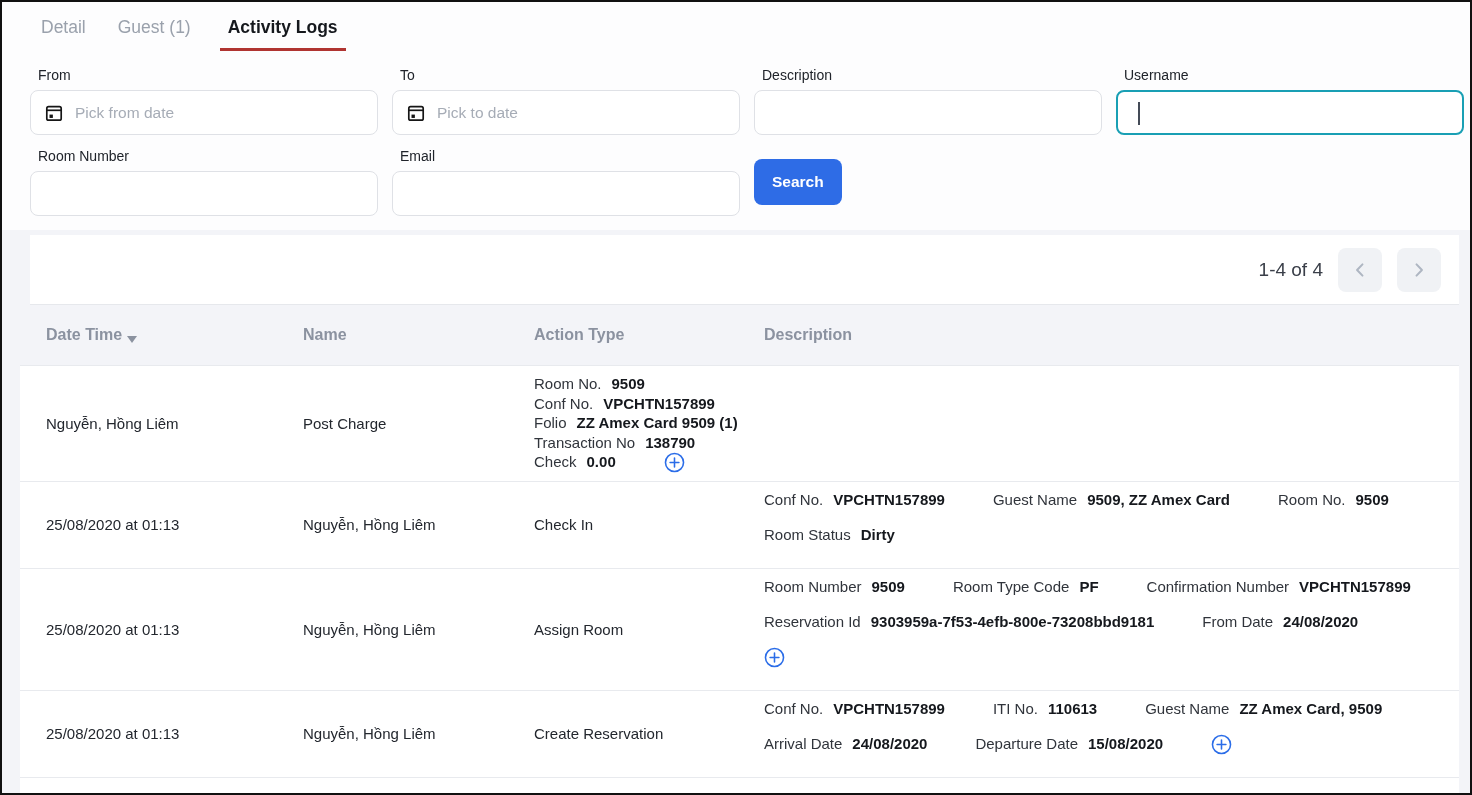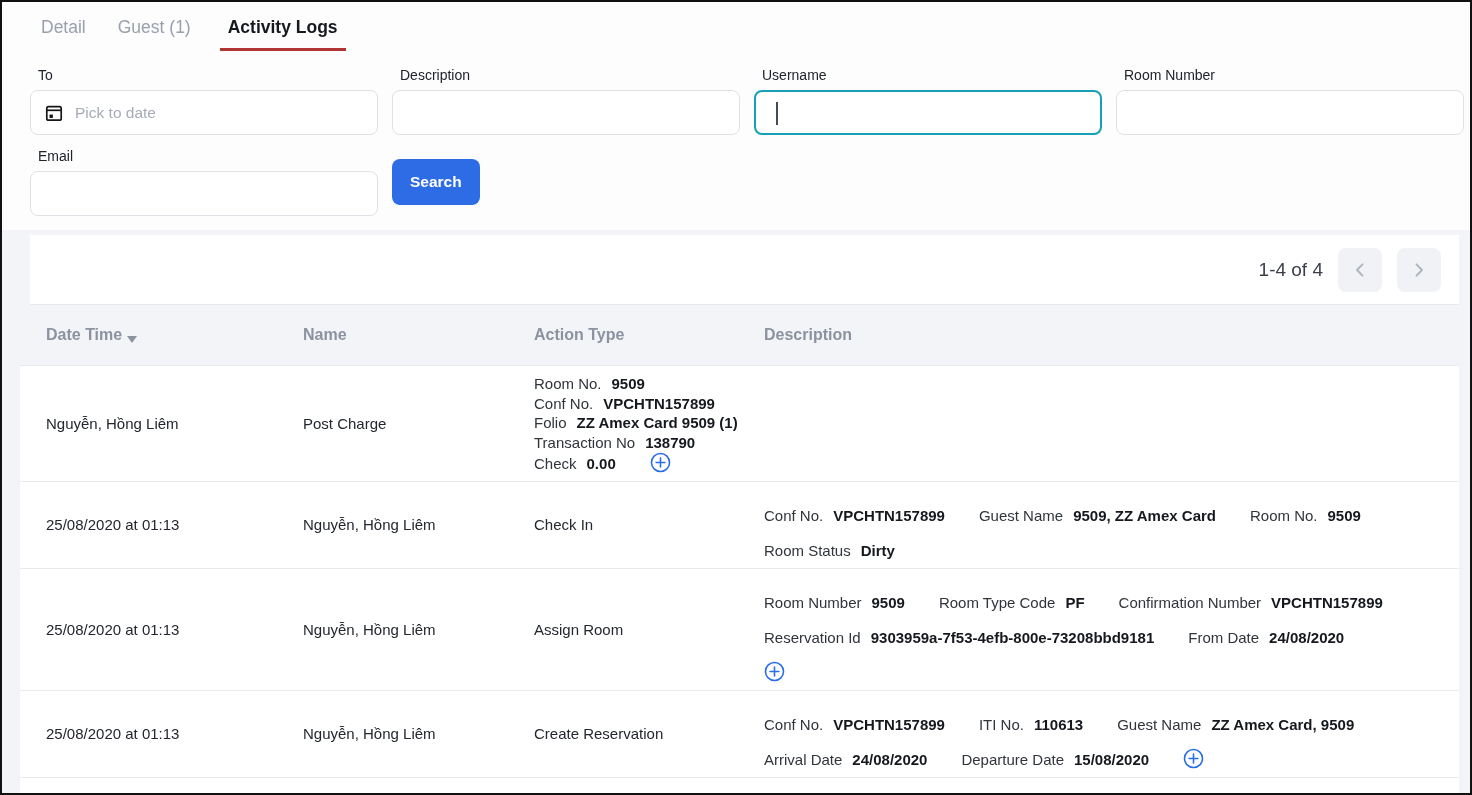--- a/index.html
+++ b/index.html
@@ -77,39 +77,52 @@
     background: #fff; margin: 0 11px 0 18px; flex: 1;
     border-top: 1px solid #e8eaee; min-height: 0;
   }
   .row {
     display: grid; grid-template-columns: 257px 231px 230px 1fr;
     padding: 0 16px 0 26px; min-height: 87px; align-items: center;
     border-bottom: 1px solid #e8eaee; font-size: 15px; color: #23272e;
   }
   .cell { line-height: 1.3; }
   .desc { padding: 8px 0; }
-  .desc-line { display: flex; align-items: flex-end; flex-wrap: wrap; column-gap: 34px; min-height: 35px; }
+  .desc-line { display: flex; align-items: flex-start; flex-wrap: wrap; column-gap: 48px; min-height: 35px; }
   .desc-pair { display: inline-flex; align-items: baseline; gap: 10px; white-space: nowrap; }
   .desc-label { color: #30343b; }
   .desc-value { font-weight: 700; color: #15181d; }
   .expand-icon { display: inline-flex; cursor: pointer; }
 </style>
 </head>
 <body>
 
 <div class="top-section">
   <div class="tabs">
     <div class="tab">Detail</div>
     <div class="tab">Guest (1)</div>
     <div class="tab active">Activity Logs</div>
   </div>
 
   <div class="filters">
     <div class="filter-grid">
 
+      <div>
+        <div class="filter-label">From</div>
+        <div class="input date-input">
+          <span class="cal-icon">
+            <svg width="18" height="18" viewBox="0 0 16 16">
+                <rect x="1.6" y="2.4" width="12.8" height="12" rx="1.6" fill="none" stroke="#161616" stroke-width="1.5"></rect>
+                <line x1="1.6" y1="5.6" x2="14.4" y2="5.6" stroke="#161616" stroke-width="1.5"></line>
+                <rect x="4" y="9.4" width="3" height="3" fill="#161616"></rect>
+              </svg>
+          </span>
+          <input class="bare" placeholder="Pick from date" style="">
+        </div>
+      </div>
 
       <div>
         <div class="filter-label">To</div>
         <div class="input date-input">
           <span class="cal-icon">
             <svg width="18" height="18" viewBox="0 0 16 16">
                 <rect x="1.6" y="2.4" width="12.8" height="12" rx="1.6" fill="none" stroke="#161616" stroke-width="1.5"></rect>
                 <line x1="1.6" y1="5.6" x2="14.4" y2="5.6" stroke="#161616" stroke-width="1.5"></line>
                 <rect x="4" y="9.4" width="3" height="3" fill="#161616"></rect>
               </svg>

